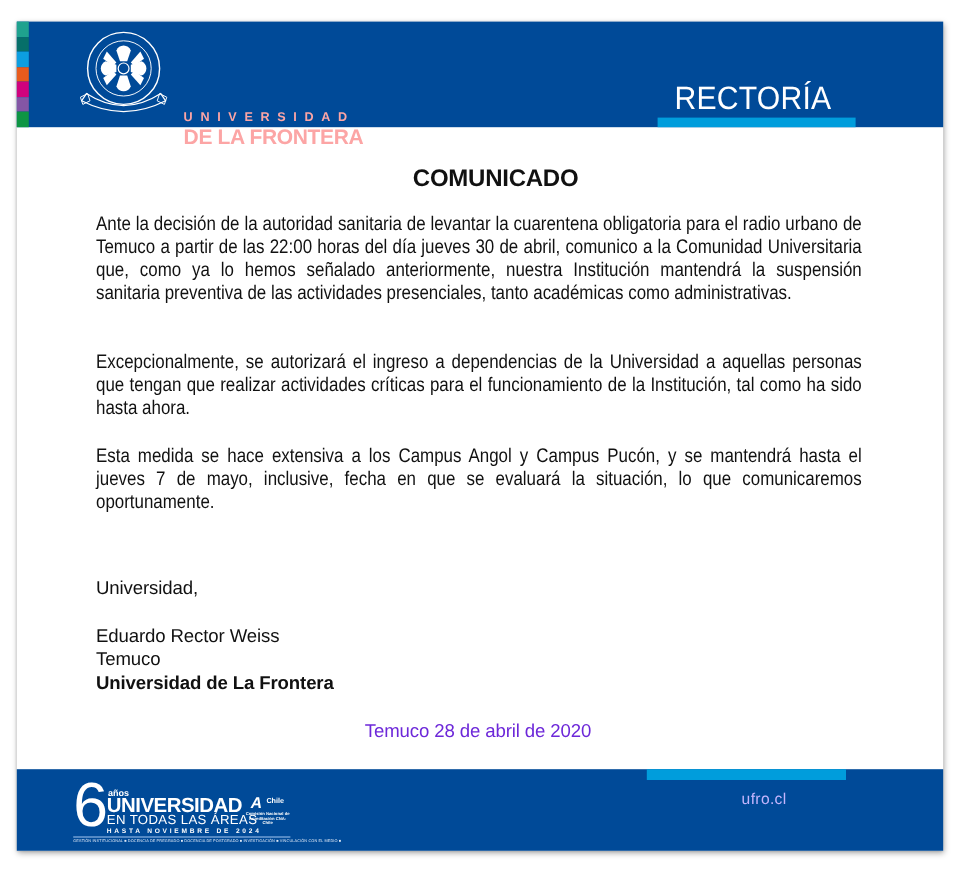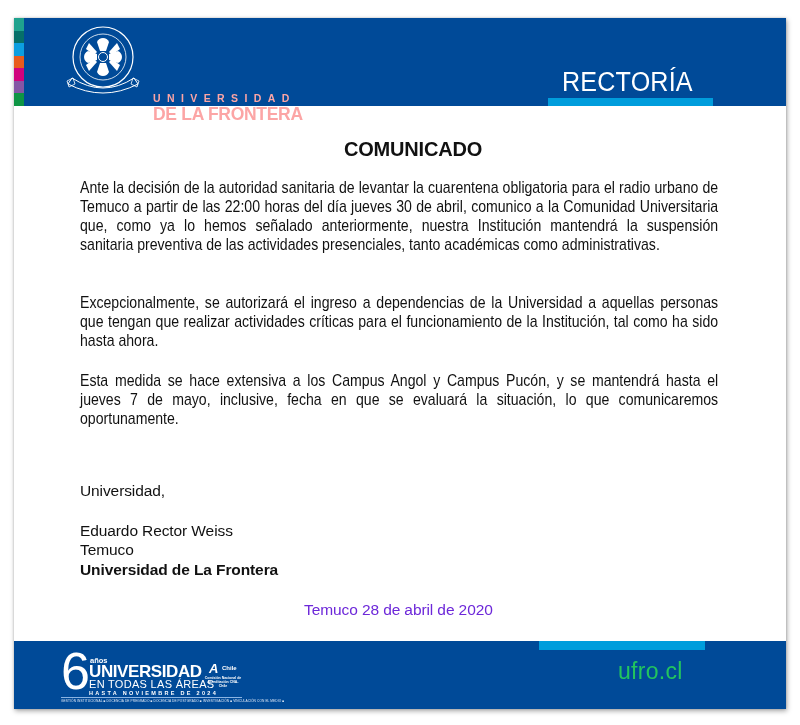--- a/index.html
+++ b/index.html
@@ -47,21 +47,21 @@
       transform: scaleX(0.86); transform-origin: left top; width: 742px;
     }
     .closing { position: absolute; font-size: 15.5px; line-height: 19px; color: #111; letter-spacing: -0.1px; }
     .date { position: absolute; font-size: 15.5px; line-height: 19px; color: #6d28d9; letter-spacing: -0.1px; }
 
     .footer {
       position: absolute; left: 0; top: 623px; width: 772px; height: 68px; background: #004a98;
     }
     .footer-bar { position: absolute; left: 525px; top: 0; width: 166px; height: 9px; background: #009ddc; }
     .site {
-      position: absolute; left: 604px; top: 17px; color: #22c55e; font-size: 23px;
+      position: absolute; left: 604px; top: 17px; color: #c4b5fd; font-size: 13px;
       font-family: "Liberation Sans", sans-serif; letter-spacing: 0.3px;
     }
     .accr { position: absolute; left: 47px; top: 11px; width: 200px; height: 56px; color: #fff; }
     .accr .six {
       position: absolute; left: 0; top: -7px; font-size: 52px; line-height: 52px;
       font-family: "Liberation Sans", sans-serif; font-weight: normal;
     }
     .accr .anos { position: absolute; left: 29px; top: 4px; font-size: 7.5px; font-weight: bold; text-align: right; }
     .accr .acred {
       position: absolute; left: 28px; top: 11px; font-size: 17px; font-weight: bold;

